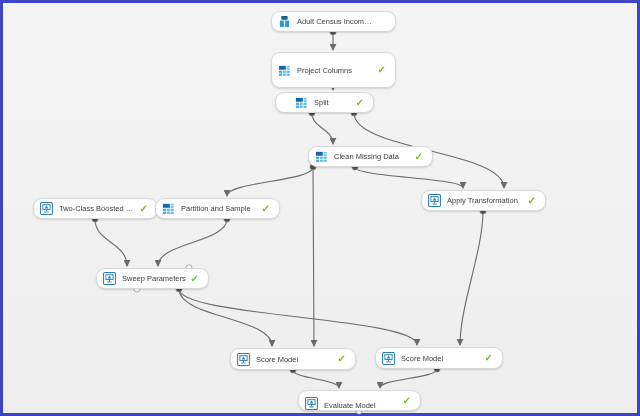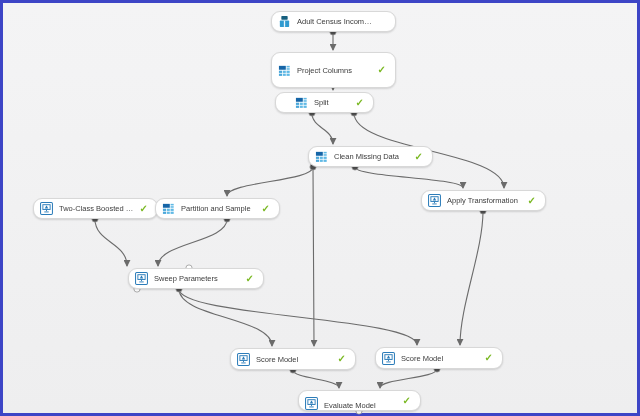--- a/index.html
+++ b/index.html
@@ -133,21 +133,21 @@
     <span class="label">Partition and Sample</span>
     <span class="check" style="color: rgb(121, 184, 33);">✓</span>
   </div>
       <div class="node" style="left: 418px; top: 187px; width: 125px; height: 21px;">
     <svg class="icon">
           <use href="#sym-ml-module"></use>
         </svg>
     <span class="label">Apply Transformation</span>
     <span class="check" style="color: rgb(121, 184, 33);">✓</span>
   </div>
-      <div class="node" style="left: 93px; top: 265px; width: 136px; height: 21px; margin-left: 32px;">
+      <div class="node" style="left: 93px; top: 265px; width: 113px; height: 21px;">
     <svg class="icon">
           <use href="#sym-ml-module"></use>
         </svg>
     <span class="label">Sweep Parameters</span>
     <span class="check" style="color: rgb(121, 184, 33);">✓</span>
   </div>
       <div class="node" style="left: 227px; top: 345px; width: 126px; height: 22px;">
     <svg class="icon">
           <use href="#sym-ml-module"></use>
         </svg>

